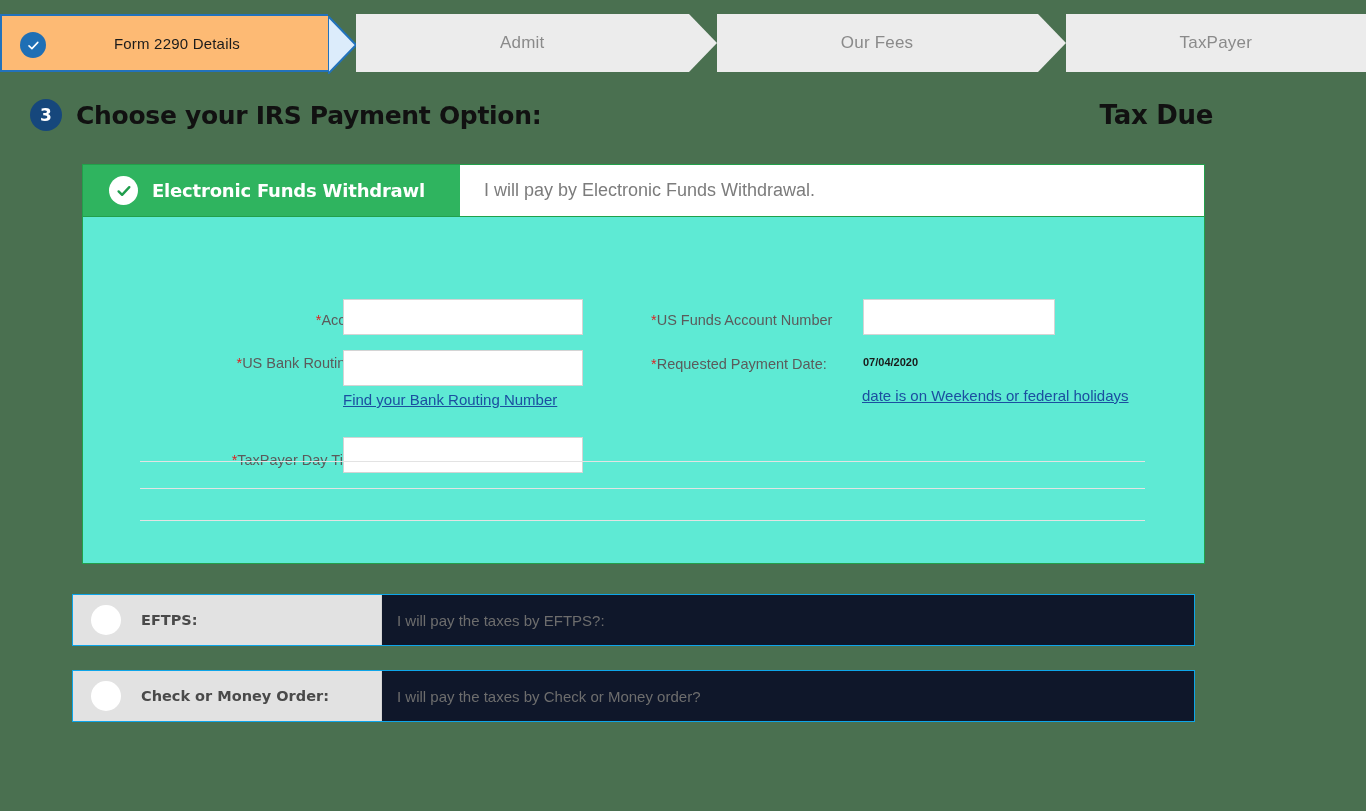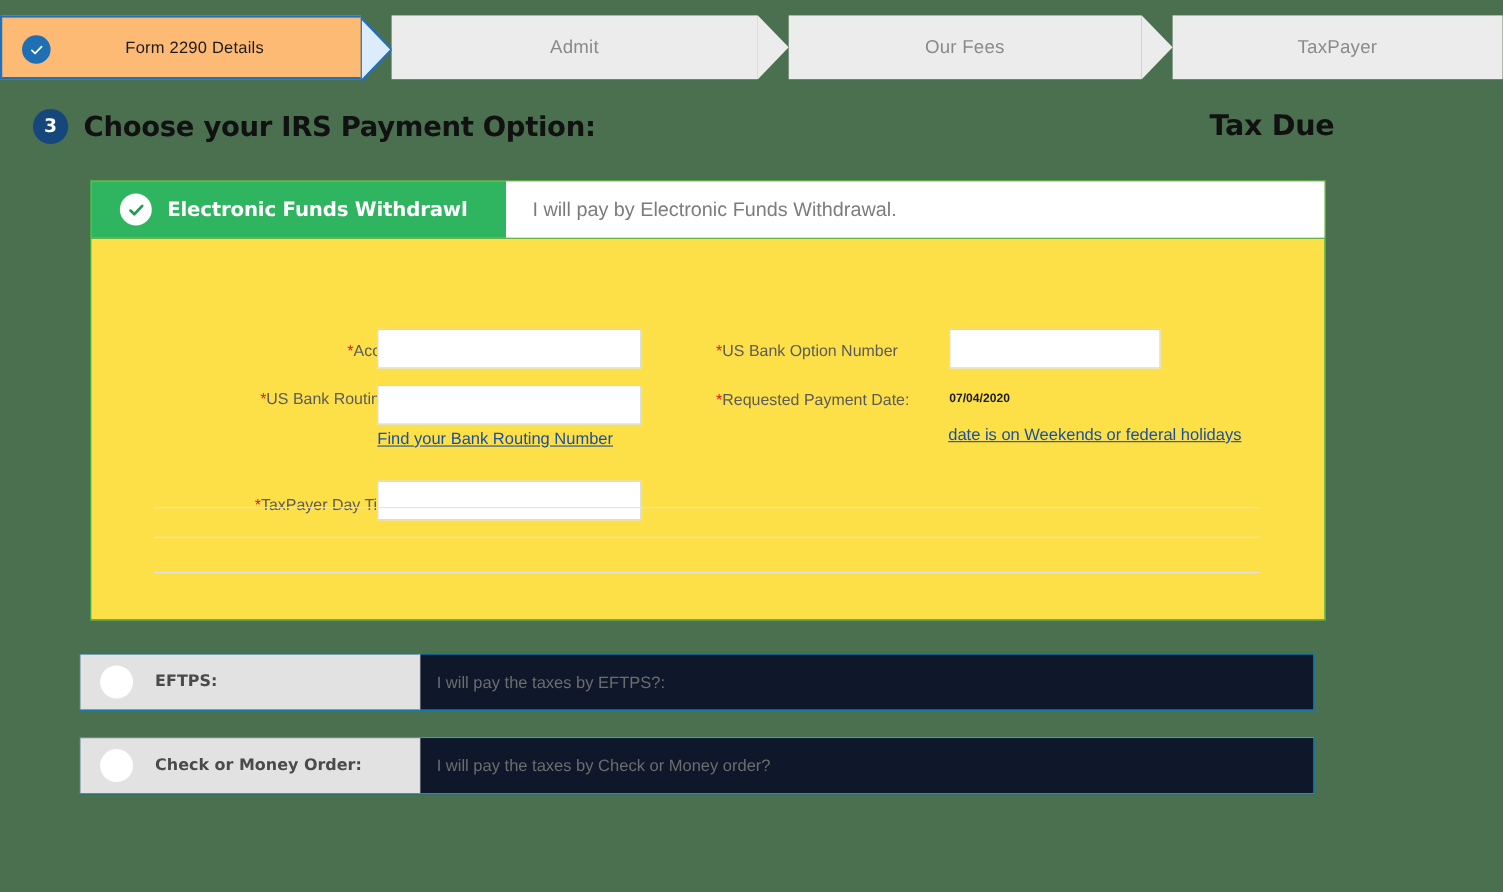--- a/index.html
+++ b/index.html
@@ -135,21 +135,21 @@
     letter-spacing: 0.3px;
   }
 
   
   .efw-panel {
     position: absolute;
     left: 82px;
     top: 164px;
     width: 1123px;
     height: 400px;
-    background: #fde047;
+    background: #5eead4;
     border: 1px solid #22a04a;
     box-sizing: border-box;
   }
   .efw-header {
     display: flex;
     height: 51px;
     border-bottom: 1px solid #22a04a;
   }
   .efw-header-left {
     width: 377px;
@@ -350,21 +350,21 @@
     <span class="fld-label" style="left:140px; top:95px; width:190px; text-align:right;"><span class="req">*</span><span>Account Type:</span></span>
     <input class="fld-input" type="text" style="left: 260px; top: 82px; width: 240px; height: 36px;" value="">
 
     <span class="fld-label" style="left:58px; top:138px; width:272px; text-align:right;"><span class="req">*</span><span>US Bank Routing Number:</span></span>
     <input class="fld-input" type="text" style="left: 260px; top: 133px; width: 240px; height: 36px;" value="">
     <span class="fld-link" style="left:260px; top:174px;">Find your Bank Routing Number</span>
 
     <span class="fld-label" style="left:58px; top:235px; width:272px; text-align:right;"><span class="req">*</span><span>TaxPayer Day Time Phone:</span></span>
     <input class="fld-input" type="text" style="left: 260px; top: 220px; width: 240px; height: 36px;" value="">
 
-    <span class="fld-label" style="left:568px; top:95px;"><span class="req">*</span><span>US Bank Option Number</span></span>
+    <span class="fld-label" style="left:568px; top:95px;"><span class="req">*</span><span>US Funds Account Number</span></span>
     <input class="fld-input" type="text" style="left: 780px; top: 82px; width: 192px; height: 36px;" value="">
 
     <span class="fld-label" style="left:568px; top:139px;"><span class="req">*</span><span>Requested Payment Date:</span></span>
     <span class="fld-value" style="left:780px; top:139px;">07/04/2020</span>
     <span class="fld-link" style="left:779px; top:170px;">date is on Weekends or federal holidays</span>
 
     <div class="hr-line" style="top:244px;"></div>
     <div class="hr-line" style="top:271px;"></div>
     <div class="hr-line" style="top:303px;"></div>
 

